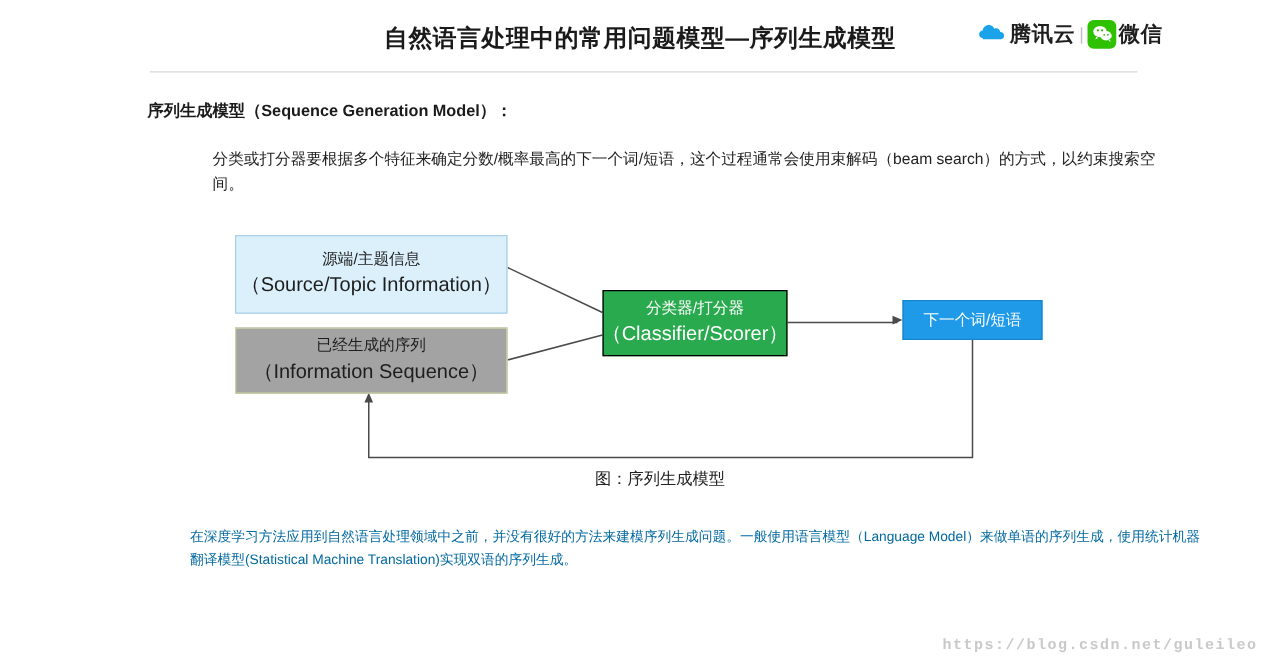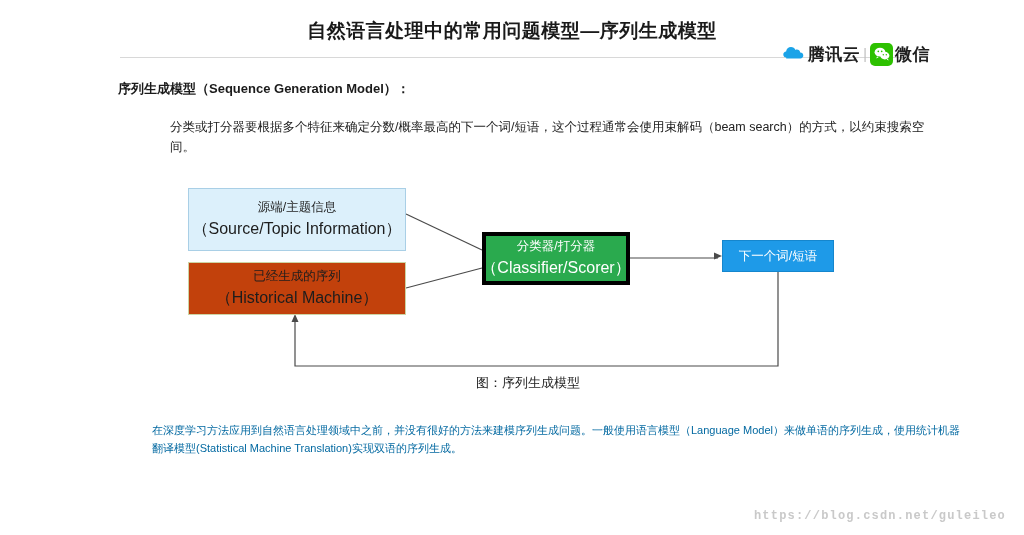--- a/index.html
+++ b/index.html
@@ -46,21 +46,20 @@
 
   
   .brand {
     position: absolute;
     right: 22px;
     top: 12px;
     display: flex;
     align-items: center;
     gap: 2px;
     height: 30px;
-    margin-top: 27px;
   }
   .brand-cloud-icon {
     width: 24px;
     height: 24px;
     display: block;
   }
   .brand-text {
     font-size: 17px;
     font-weight: bold;
     color: #1f1f1f;
@@ -148,31 +147,31 @@
     height: 63px;
     background: #dcf0fb;
     border: 1px solid #a9cfe6;
     color: #1d1d1d;
   }
   #node-history {
     left: 188px;
     top: 262px;
     width: 218px;
     height: 53px;
-    background: #c2410c;
+    background: #a3a3a3;
     border: 1px solid #cdd4a4;
     color: #1d1d1d;
   }
   #node-classifier {
     left: 482px;
     top: 232px;
     width: 148px;
     height: 53px;
     background: #2aaa4e;
-    border: 4px solid #000000;
+    border: 1px solid #000000;
     color: #ffffff;
   }
   #node-nextword {
     left: 722px;
     top: 240px;
     width: 112px;
     height: 32px;
     background: #1e9ae8;
     border: 1px solid #1586cd;
     color: #ffffff;
@@ -239,21 +238,21 @@
   <polygon points="295,314 291.5,322 298.5,322" fill="#4a4a4a"></polygon>
 </svg>
 
 <div class="node" id="node-source">
   <div>源端/主题信息</div>
   <div class="line2">（Source/Topic Information）</div>
 </div>
 
 <div class="node" id="node-history">
   <div>已经生成的序列</div>
-  <div class="line2">（Historical Machine）</div>
+  <div class="line2">（Information Sequence）</div>
 </div>
 
 <div class="node" id="node-classifier">
   <div>分类器/打分器</div>
   <div class="line2">（Classifier/Scorer）</div>
 </div>
 
 <div class="node" id="node-nextword">
   <div>下一个词/短语</div>
 </div>

